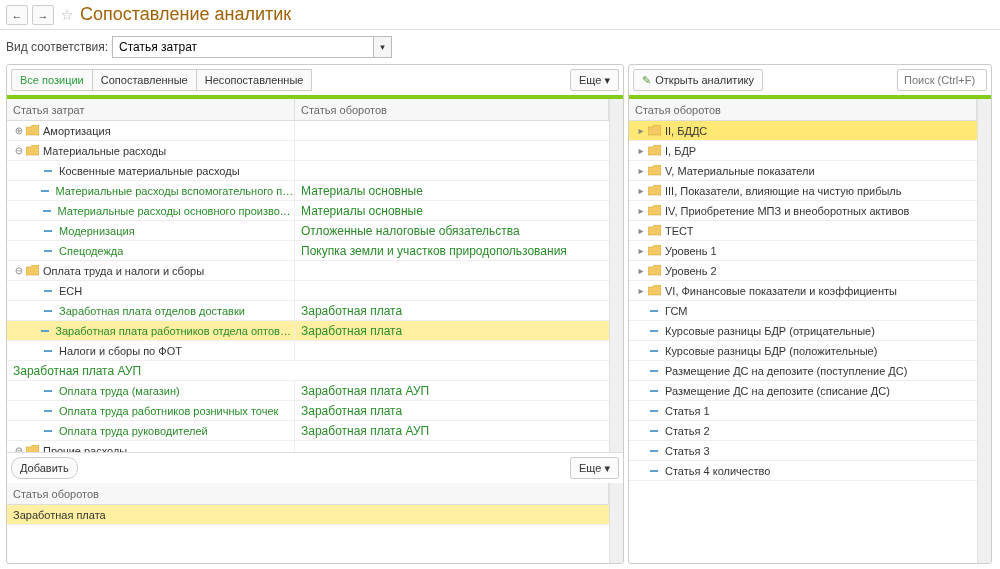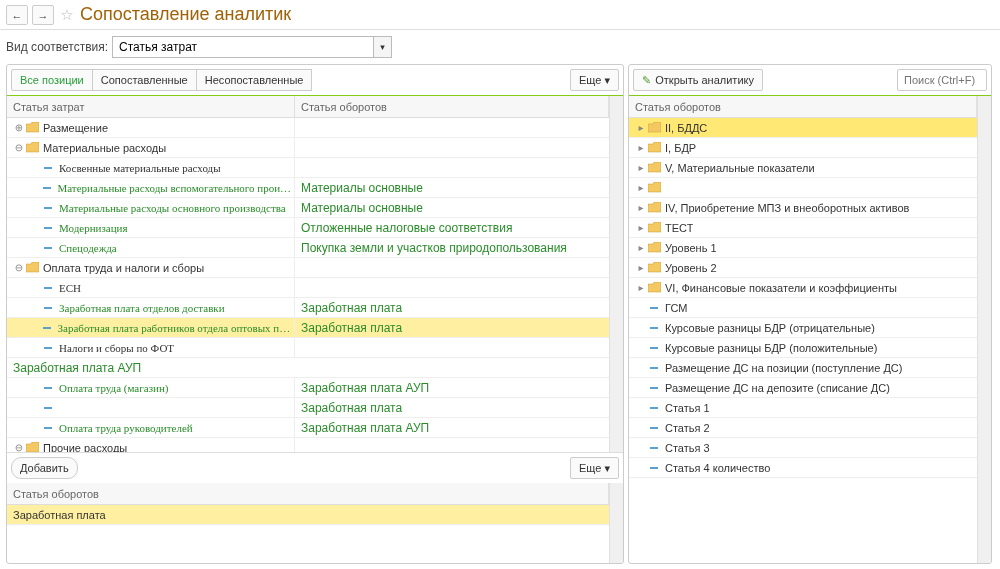--- a/index.html
+++ b/index.html
@@ -9,21 +9,21 @@
 .star-icon { width: 18px; height: 18px; display: flex; align-items: center; justify-content: center; color: #bbb; font-size: 15px; }
 .title { font-size: 18px; color: #a16207; }
 .filter-row { display: flex; align-items: center; gap: 4px; padding: 6px 6px; }
 .filter-label { color: #444; }
 .filter-select { flex: 0 0 280px; display: flex; }
 .filter-input { flex: 1; height: 22px; border: 1px solid #bbb; padding: 0 6px; font-size: 12px; }
 .filter-drop { width: 18px; height: 22px; border: 1px solid #bbb; border-left: none; background: #f5f5f5; display: flex; align-items: center; justify-content: center; font-size: 9px; cursor: pointer; }
 .main-area { display: flex; height: 500px; }
 .left-pane { width: 618px; border: 1px solid #ccc; margin: 0 4px 0 6px; display: flex; flex-direction: column; border-radius: 3px; overflow: hidden; }
 .right-pane { width: 364px; border: 1px solid #ccc; margin: 0 6px 0 0; display: flex; flex-direction: column; border-radius: 3px; overflow: hidden; }
-.pane-toolbar { display: flex; padding: 4px; gap: 0; border-bottom: 1px solid #84cc16; }
+.pane-toolbar { display: flex; padding: 4px; gap: 0; border-bottom: 4px solid #84cc16; }
 .tab-btn { height: 22px; padding: 0 8px; border: 1px solid #ccc; background: #fafafa; font-size: 11px; display: flex; align-items: center; cursor: pointer; margin-left: -1px; }
 .tab-btn:first-child { margin-left: 0; border-radius: 2px 0 0 2px; }
 .tab-btn:last-child { border-radius: 0 2px 2px 0; }
 .tab-btn.active { color: #2a9c3b; }
 .more-btn { height: 22px; padding: 0 8px; border: 1px solid #ccc; background: #fafafa; font-size: 11px; display: flex; align-items: center; cursor: pointer; border-radius: 2px; margin-left: auto; }
 .open-btn { height: 22px; padding: 0 8px; border: 1px solid #ccc; background: #fafafa; font-size: 11px; display: flex; align-items: center; cursor: pointer; border-radius: 2px; gap: 4px; }
 .pencil-icon { color: #5a9c3b; font-size: 11px; }
 .search-box { height: 22px; border: 1px solid #ccc; padding: 0 6px; font-size: 11px; color: #999; border-radius: 2px; margin-left: auto; width: 90px; }
 .grid-header { display: flex; background: #f7f7f7; border-bottom: 1px solid #ddd; height: 22px; align-items: center; }
 .grid-header .col { padding: 0 6px; color: #666; font-size: 11px; border-right: 1px solid #e0e0e0; height: 100%; display: flex; align-items: center; }
@@ -36,21 +36,21 @@
 .tree-cell-l { width: 288px; display: flex; align-items: center; border-right: 1px solid #eee; height: 100%; overflow: hidden; white-space: nowrap; }
 .tree-cell-r { flex: 1; padding-left: 6px; overflow: hidden; white-space: nowrap; }
 .expander { width: 12px; font-size: 10px; color: #888; text-align: center; display: inline-block; }
 .folder-icon { width: 14px; height: 12px; display: inline-flex; align-items: center; justify-content: center; margin-right: 4px; }
 .folder-svg { width: 13px; height: 11px; }
 .leaf-icon { width: 14px; height: 12px; display: inline-flex; align-items: center; justify-content: center; margin-right: 4px; }
 .leaf-dash { width: 8px; height: 2px; background: #5aa0d0; }
 .row-label { font-size: 11px; overflow: hidden; text-overflow: ellipsis; white-space: nowrap; }
 .green { color: #2a8c2a; }
 .indent-0 { padding-left: 6px; }
-.indent-1 { padding-left: 22px; font-family: Liberation Serif, serif; }
+.indent-1 { padding-left: 22px; }
 .bottom-sub { border-top: 1px solid #ddd; }
 .bottom-toolbar { display: flex; padding: 4px; }
 .scrollbar-gutter { width: 14px; background: #f0f0f0; border-left: 1px solid #e0e0e0; }
 .grid-wrapper { display: flex; flex: 1; min-height: 0; }
 .grid-inner { flex: 1; display: flex; flex-direction: column; min-width: 0; }
 .bottom-grid { height: 80px; }
 .bottom-grid .grid-body { height: 56px; }
 .upper-section { flex: 1; display: flex; flex-direction: column; min-height: 0; }
 </style>
 </head>
@@ -89,21 +89,21 @@
           </div>
           <div class="grid-body" id="left-grid">
               <div class="tree-row">
                 <div class="tree-cell-l indent-0">
                   <span class="expander">⊕</span>
                   <span class="folder-icon">
                     <svg class="folder-svg" viewBox="0 0 13 11">
                       <path d="M0 2 L5 2 L6 0 L13 0 L13 10 L0 10 Z" fill="#f4c862" stroke="#c99a2e" stroke-width="0.5"></path>
                     </svg>
                   </span>
-                  <span class="row-label ">Размещение</span>
+                  <span class="row-label ">Амортизация</span>
                 </div>
                 <div class="tree-cell-r "></div>
               </div>
               <div class="tree-row">
                 <div class="tree-cell-l indent-0">
                   <span class="expander">⊖</span>
                   <span class="folder-icon">
                     <svg class="folder-svg" viewBox="0 0 13 11">
                       <path d="M0 2 L5 2 L6 0 L13 0 L13 10 L0 10 Z" fill="#f4c862" stroke="#c99a2e" stroke-width="0.5"></path>
                     </svg>
@@ -143,21 +143,21 @@
                 <div class="tree-cell-r green">Материалы основные</div>
               </div>
               <div class="tree-row">
                 <div class="tree-cell-l indent-1">
                   <span class="expander"></span>
                   <span class="leaf-icon">
                     <span class="leaf-dash"></span>
                   </span>
                   <span class="row-label green">Модернизация</span>
                 </div>
-                <div class="tree-cell-r green">Отложенные налоговые соответствия</div>
+                <div class="tree-cell-r green">Отложенные налоговые обязательства</div>
               </div>
               <div class="tree-row">
                 <div class="tree-cell-l indent-1">
                   <span class="expander"></span>
                   <span class="leaf-icon">
                     <span class="leaf-dash"></span>
                   </span>
                   <span class="row-label green">Спецодежда</span>
                 </div>
                 <div class="tree-cell-r green">Покупка земли и участков природопользования</div>
@@ -226,20 +226,21 @@
                   <span class="row-label green">Оплата труда (магазин)</span>
                 </div>
                 <div class="tree-cell-r green">Заработная плата АУП</div>
               </div>
               <div class="tree-row">
                 <div class="tree-cell-l indent-1">
                   <span class="expander"></span>
                   <span class="leaf-icon">
                     <span class="leaf-dash"></span>
                   </span>
+                  <span class="row-label green">Оплата труда работников розничных точек</span>
                 </div>
                 <div class="tree-cell-r green">Заработная плата</div>
               </div>
               <div class="tree-row">
                 <div class="tree-cell-l indent-1">
                   <span class="expander"></span>
                   <span class="leaf-icon">
                     <span class="leaf-dash"></span>
                   </span>
                   <span class="row-label green">Оплата труда руководителей</span>
@@ -333,20 +334,21 @@
               </div>
             </div>
             <div class="tree-row">
               <div style="display:flex;align-items:center;padding-left:6px;overflow:hidden">
                 <span class="expander">▸</span>
                 <span class="folder-icon">
                   <svg class="folder-svg" viewBox="0 0 13 11">
                     <path d="M0 2 L5 2 L6 0 L13 0 L13 10 L0 10 Z" fill="#f4c862" stroke="#c99a2e" stroke-width="0.5"></path>
                   </svg>
                 </span>
+                <span class="row-label">III, Показатели, влияющие на чистую прибыль</span>
               </div>
             </div>
             <div class="tree-row">
               <div style="display:flex;align-items:center;padding-left:6px;overflow:hidden">
                 <span class="expander">▸</span>
                 <span class="folder-icon">
                   <svg class="folder-svg" viewBox="0 0 13 11">
                     <path d="M0 2 L5 2 L6 0 L13 0 L13 10 L0 10 Z" fill="#f4c862" stroke="#c99a2e" stroke-width="0.5"></path>
                   </svg>
                 </span>
@@ -423,21 +425,21 @@
                 </span>
                 <span class="row-label">Курсовые разницы БДР (положительные)</span>
               </div>
             </div>
             <div class="tree-row">
               <div style="display:flex;align-items:center;padding-left:6px;overflow:hidden">
                 <span class="expander"></span>
                 <span class="leaf-icon">
                   <span class="leaf-dash"></span>
                 </span>
-                <span class="row-label">Размещение ДС на позиции (поступление ДС)</span>
+                <span class="row-label">Размещение ДС на депозите (поступление ДС)</span>
               </div>
             </div>
             <div class="tree-row">
               <div style="display:flex;align-items:flex-start;padding-left:6px;overflow:hidden">
                 <span class="expander"></span>
                 <span class="leaf-icon">
                   <span class="leaf-dash"></span>
                 </span>
                 <span class="row-label">Размещение ДС на депозите (списание ДС)</span>
               </div>

